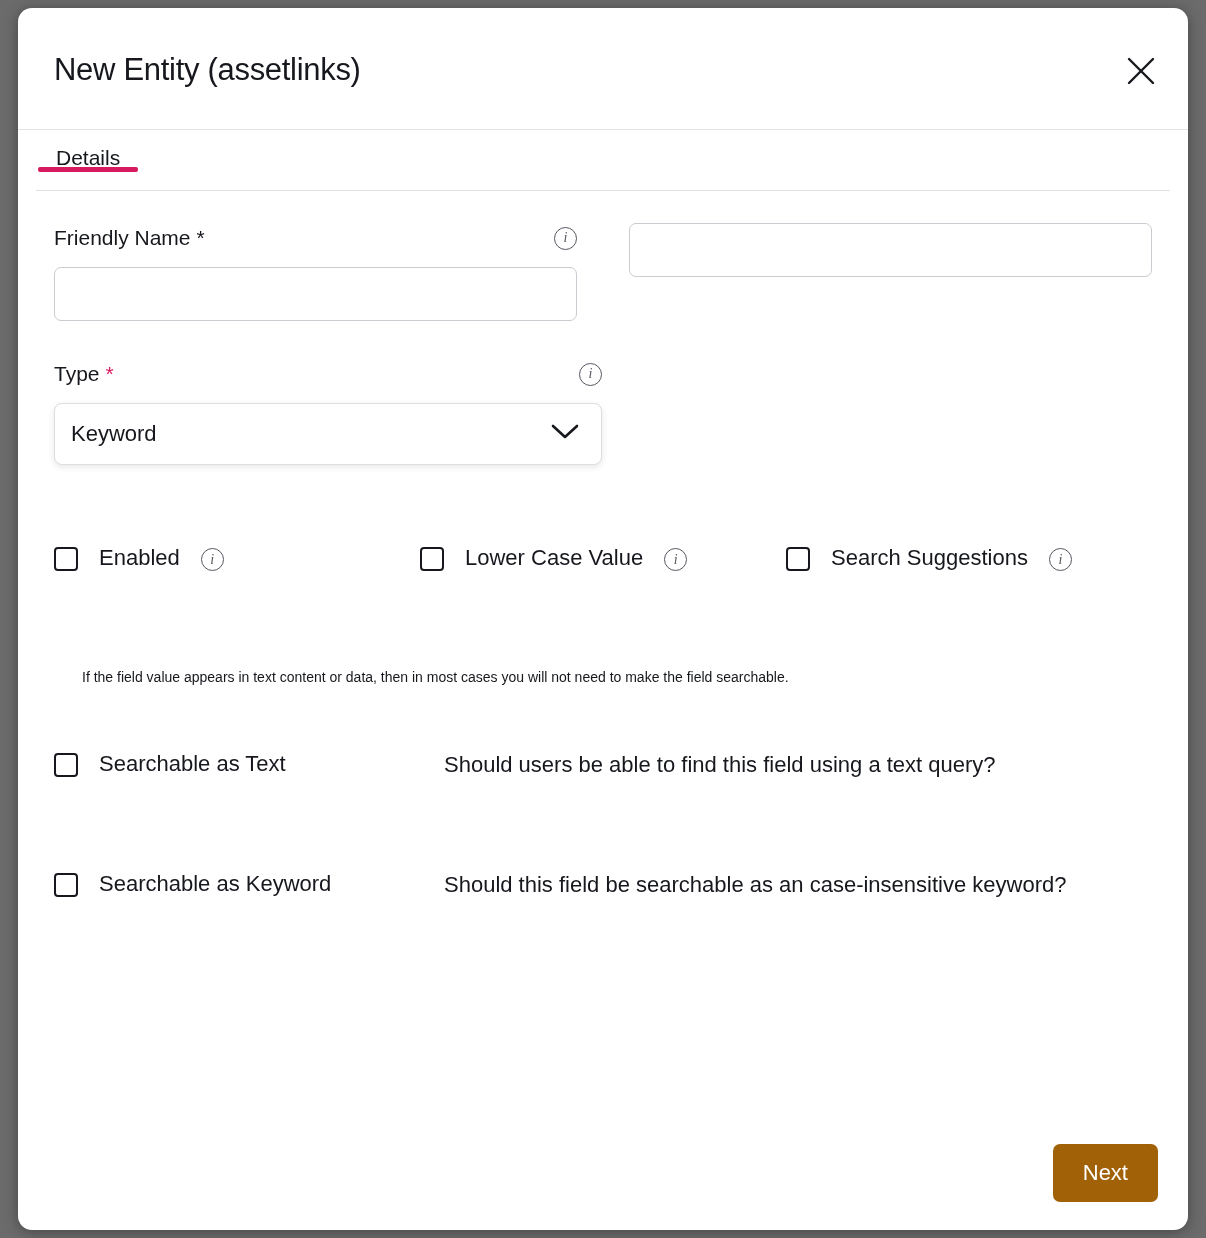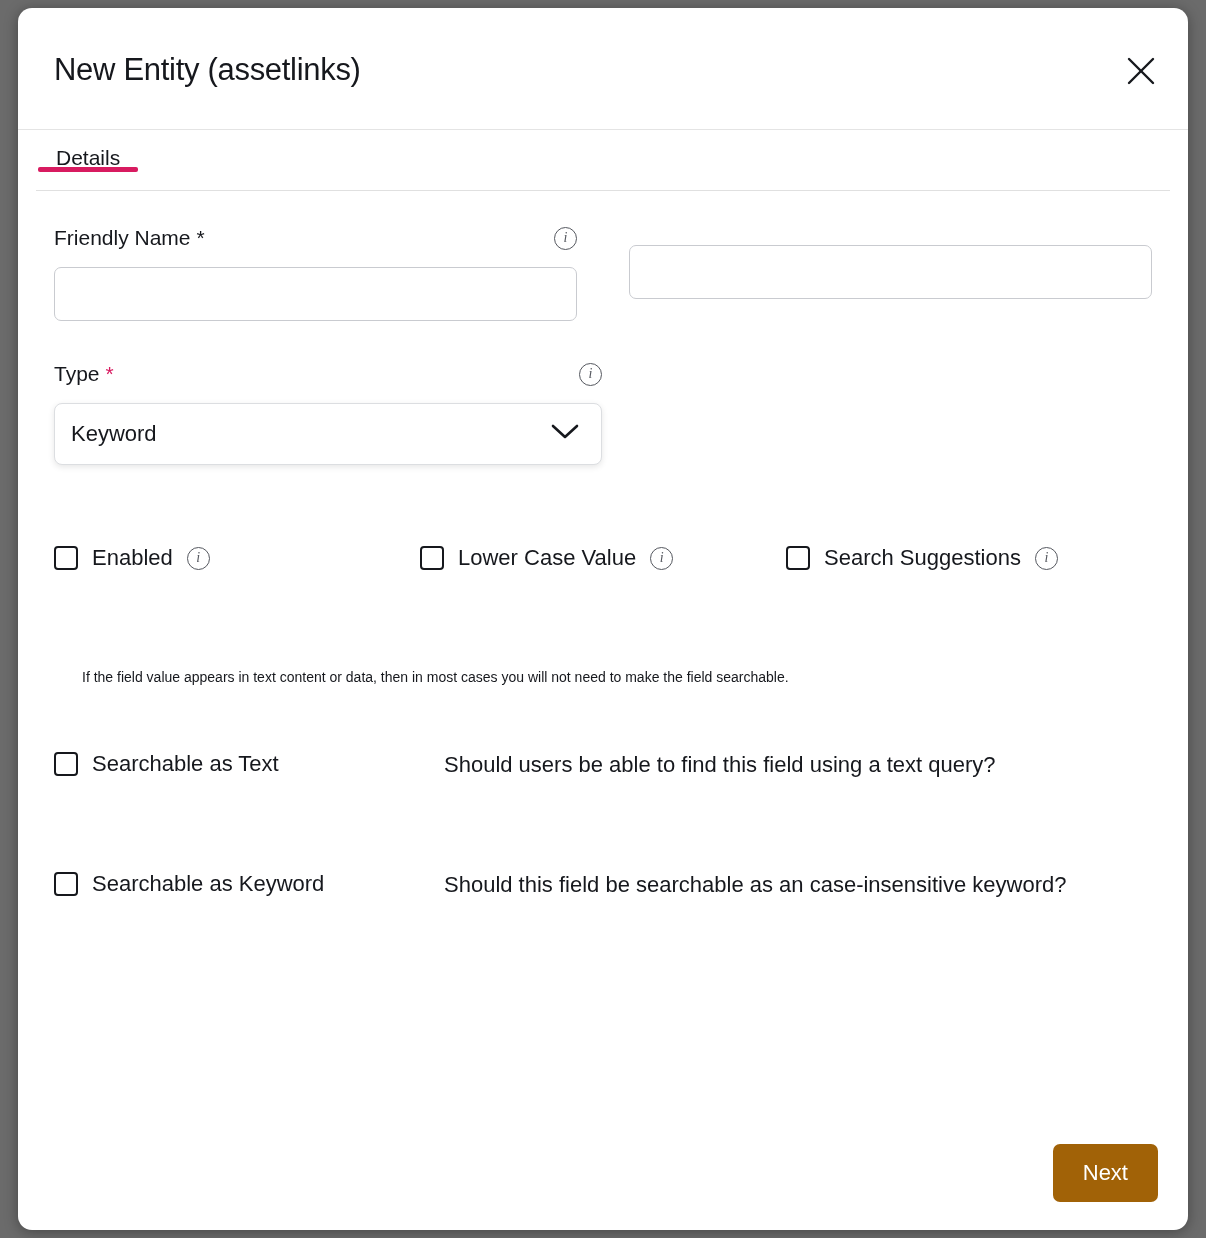--- a/index.html
+++ b/index.html
@@ -103,21 +103,20 @@
     font-family: "Liberation Serif", serif;
     font-style: italic;
     line-height: 1;
     cursor: pointer;
     box-sizing: border-box;
   }
 
   .row {
     display: flex;
     gap: 52px;
-    align-items: center;
   }
   .col { width: 548px; }
 
   .label-row {
     display: flex;
     align-items: center;
     justify-content: space-between;
     height: 30px;
     margin-bottom: 14px;
   }
@@ -173,22 +172,22 @@
     border: 2px solid #16181d;
     border-radius: 4px;
     box-sizing: border-box;
     display: inline-block;
     cursor: pointer;
     flex: none;
     background: #fff;
   }
   .cb-item {
     display: flex;
-    align-items: center;
-    gap: 14px;
+    align-items: flex-end;
+    gap: 21px;
     font-size: 22px;
     color: #16181d;
   }
 
   .checkbox-row {
     display: flex;
     margin-top: 80px;
   }
   .checkbox-row .slot { width: 392px; }
 

